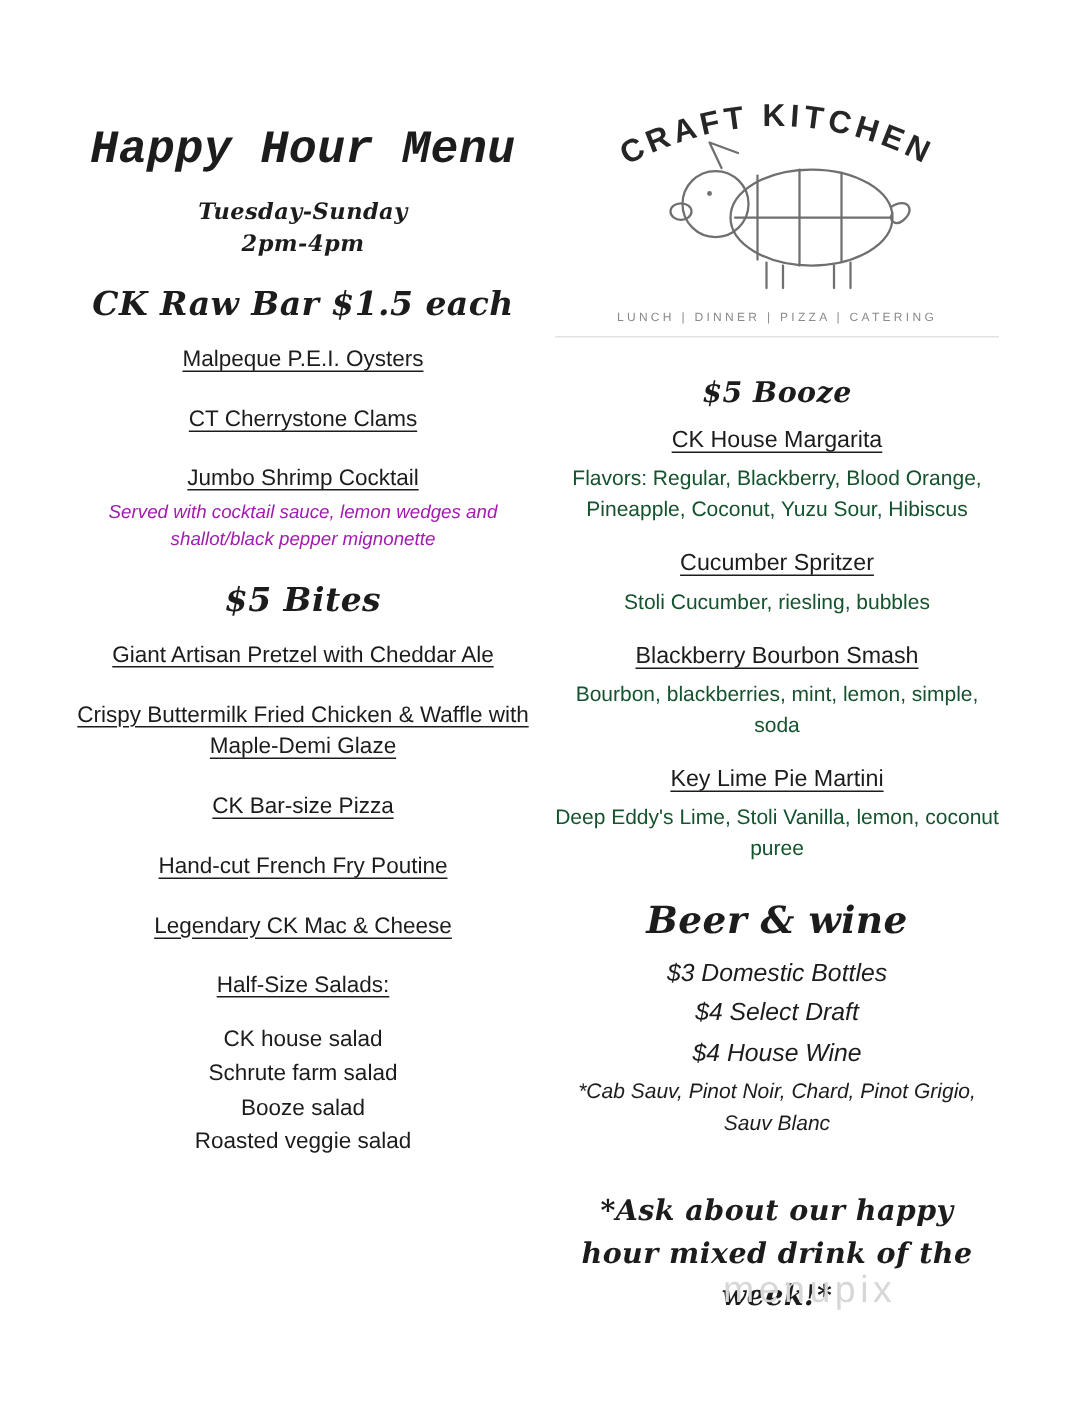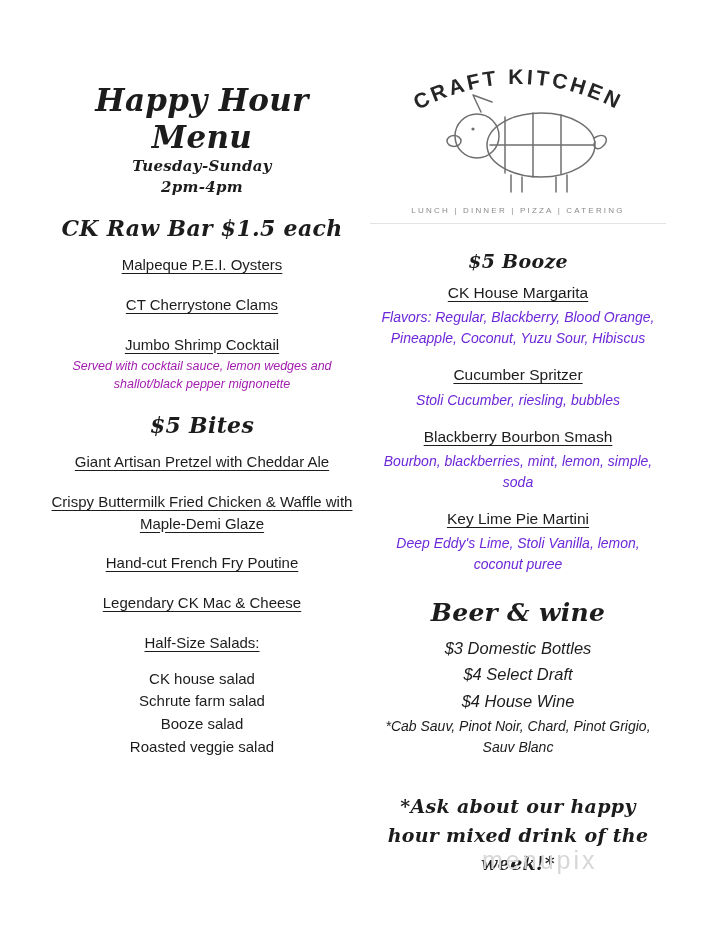--- a/index.html
+++ b/index.html
@@ -5,42 +5,42 @@
   html,body{margin:0;padding:0;background:#ffffff;}
   .page{
     position:relative;width:726px;height:946px;background:#fff;
     font-family:"Liberation Sans",sans-serif;color:#1c1c1c;overflow:hidden;
   }
   .col{position:absolute;text-align:center;}
   .col-left{left:50px;top:82px;width:304px;}
   .col-right{left:370px;top:50px;width:296px;}
 
   .script{font-family:"DejaVu Serif",serif;font-style:italic;font-weight:bold;letter-spacing:.3px;}
-  .title{font-size:31px;margin:0 0 0;line-height:1.2;}
+  .title{font-size:31px;margin:0 0 12px;line-height:1.2;font-family:Liberation Mono, monospace;}
   .sub{font-size:15px;line-height:1.4;}
 
   .h2{font-size:22px;margin:16px 0 10px;line-height:1.35;}
   .bites-h{margin-top:12px;}
   .booze-h{font-size:19px;margin:26px 0 10px;}
   .bw-h{font-size:25px;margin:24px 0 8px;}
 
   .uitem{font-size:15px;line-height:1.45;margin:0 0 18px;}
   .uitem .nm{text-decoration:underline;text-underline-offset:3px;}
   .desc{font-style:italic;font-size:12.5px;line-height:1.4;margin-top:3px;color:#a21caf;}
 
   .salads-list{font-size:15px;line-height:1.45;margin-top:-4px;}
   .salads-list div{margin:0 0 1px;}
 
   .logo{padding-bottom:8px;border-bottom:1px solid #e3e3e3;}
   .brandtext{font-family:"Liberation Sans",sans-serif;font-weight:bold;font-size:21px;fill:#262626;letter-spacing:3px;}
   .tagline{font-size:8px;letter-spacing:2.2px;color:#8a8a8a;margin-top:2px;}
 
   .ditem{margin:0 0 16px;}
   .dname{font-size:15.5px;line-height:1.45;text-decoration:underline;text-underline-offset:3px;}
-  .ddesc{font-style:italic;font-size:14px;line-height:1.45;margin-top:3px;color:#6d28d9;}
+  .ddesc{font-size:14px;line-height:1.45;margin-top:3px;color:#14532d;}
 
   .bw-line{font-style:italic;font-size:16.5px;line-height:1.6;}
   .bw-note{font-style:italic;font-size:14px;line-height:1.5;margin-top:2px;}
 
   .footnote{font-size:19px;line-height:1.5;margin-top:34px;padding:0 10px;}
 
   .watermark{
     position:absolute;left:482px;top:846px;
     font-size:25px;letter-spacing:3px;color:#d7d7d7;font-weight:400;
   }
@@ -68,20 +68,23 @@
       <div class="desc">Served with cocktail sauce, lemon wedges and shallot/black pepper mignonette</div>
     </div>
 
     <h2 class="script h2 bites-h">$5 Bites</h2>
 
     <div class="uitem">
       <span class="nm">Giant Artisan Pretzel with Cheddar Ale</span>
     </div>
     <div class="uitem">
       <span class="nm">Crispy Buttermilk Fried Chicken &amp; Waffle with Maple-Demi Glaze</span>
+    </div>
+    <div class="uitem">
+      <span class="nm">CK Bar-size Pizza</span>
     </div>
     <div class="uitem">
       <span class="nm">Hand-cut French Fry Poutine</span>
     </div>
     <div class="uitem">
       <span class="nm">Legendary CK Mac &amp; Cheese</span>
     </div>
 
     <div class="uitem">
       <span class="nm">Half-Size Salads:</span>

